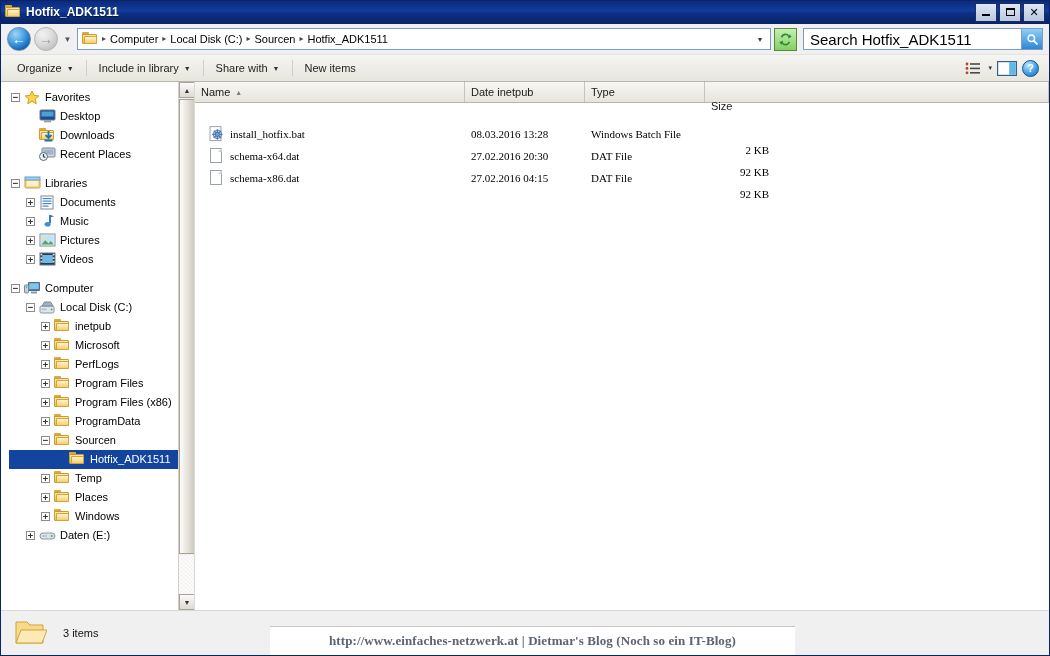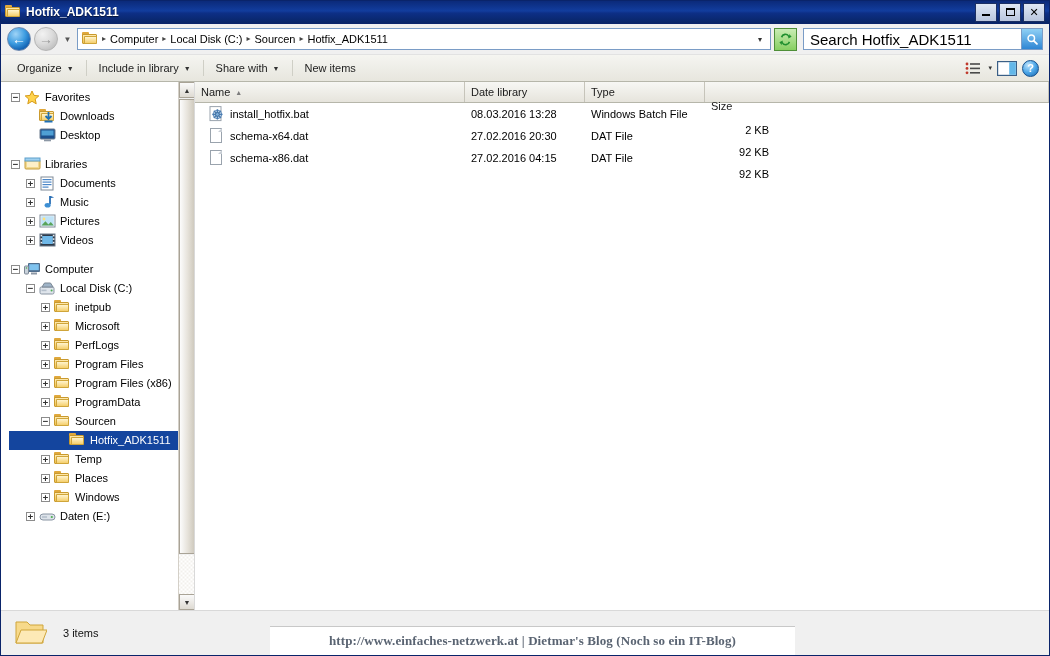--- a/index.html
+++ b/index.html
@@ -166,21 +166,21 @@
   .col{
     display:flex;align-items:center;padding:0 6px;font-size:11px;color:#1a1a1a;
     border-right:1px solid #c6c4ba;box-sizing:border-box;white-space:nowrap;
   }
   .col .sortarrow{margin-left:5px;font-size:7px;color:#7d7d7d;}
   .col.c-name{width:270px;flex:0 0 270px;}
   .col.c-date{width:120px;flex:0 0 120px;}
   .col.c-type{width:120px;flex:0 0 120px;text-align:center;}
   .col.c-size{width:82px;flex:0 0 82px;justify-content:flex-start;margin-top:24px;}
   .col.c-rest{flex:1;}
-  .rows{flex:1;overflow:hidden;padding-top:0;}
+  .rows{flex:1;overflow:hidden;padding-top:20px;font-family:Liberation Serif, serif;}
   .frow{display:flex;height:22px;align-items:center;font-size:11px;}
   .cell{padding:0 6px;box-sizing:border-box;white-space:nowrap;display:flex;align-items:center;}
   .cell.c-name{width:270px;flex:0 0 270px;gap:6px;padding-left:14px;}
   .cell.c-date{width:120px;flex:0 0 120px;}
   .cell.c-type{width:120px;flex:0 0 120px;}
   .cell.c-size{width:82px;flex:0 0 82px;justify-content:flex-end;padding-right:18px;margin-top:32px;}
   .fileico{width:15px;height:16px;flex:0 0 15px;position:relative;}
   .doc{
     position:absolute;left:1px;top:0;width:12px;height:15px;background:#fff;
     border:1px solid #9aa3ad;box-sizing:border-box;
@@ -320,33 +320,43 @@
             <span class="exp">
               <b>−</b>
             </span>
             <span class="tico"><svg width="16" height="15" viewBox="0 0 16 15">
                 <path d="M8 1 l2 4.4 4.8 .5 -3.6 3.2 1 4.7 -4.2-2.5 -4.2 2.5 1-4.7 -3.6-3.2 4.8-.5 Z" fill="#ffd34d" stroke="#d79b18" stroke-width="1"></path>
               </svg></span>
             <span class="tlabel">Favorites</span>
           </div>
           <div class="trow" style="padding-left: 15px;">
             <span class="exp"></span>
+            <span class="tico"><svg width="17" height="14" viewBox="0 0 17 14">
+                <rect x="1" y="1" width="15" height="10" rx="1" fill="#1d4f8c" stroke="#6b7a8d"></rect>
+                <rect x="2.5" y="2.5" width="12" height="5" fill="#4f9fd4"></rect>
+                <rect x="5" y="11.5" width="7" height="1.8" fill="#8d98a5"></rect>
+              </svg></span>
+            <span class="tlabel">Desktop</span>
+          </div>
+          <div class="trow" style="padding-left: 15px;">
+            <span class="exp"></span>
             <span class="tico"><span style="position:relative;display:inline-block;width:17px;height:15px;"><span class="fold"><span class="tab"></span><span class="bk"></span><span class="fr"></span></span><svg style="position:absolute;left:5px;top:3px" width="9" height="11" viewBox="0 0 9 11">
                   <path d="M4.5 0 v6 M1.5 4 l3 3 3-3 M0.5 9.5 h8" stroke="#1f6fb4" stroke-width="1.8" fill="none"></path>
                 </svg></span></span>
             <span class="tlabel">Downloads</span>
           </div>
           <div class="trow" style="padding-left: 15px;">
             <span class="exp"></span>
             <span class="tico"><svg width="17" height="14" viewBox="0 0 17 14">
-                <rect x="1" y="1" width="15" height="10" rx="1" fill="#1d4f8c" stroke="#6b7a8d"></rect>
-                <rect x="2.5" y="2.5" width="12" height="5" fill="#4f9fd4"></rect>
-                <rect x="5" y="11.5" width="7" height="1.8" fill="#8d98a5"></rect>
-              </svg></span>
-            <span class="tlabel">Desktop</span>
+                <rect x="3" y="1" width="13" height="9" rx="1" fill="#cfd6de" stroke="#7b8794"></rect>
+                <rect x="4.5" y="2.5" width="10" height="5" fill="#9fb4c8"></rect>
+                <circle cx="4.5" cy="9.5" r="4" fill="#eef2f6" stroke="#5c6b7a"></circle>
+                <path d="M4.5 7 v2.6 l1.8 1" stroke="#2b3a49" stroke-width="1.2" fill="none"></path>
+              </svg></span>
+            <span class="tlabel">Recent Places</span>
           </div>
           <div class="tgap"></div>
           <div class="trow" style="padding-left: 0px;">
             <span class="exp">
               <b>−</b>
             </span>
             <span class="tico"><svg width="17" height="14" viewBox="0 0 17 14">
                 <rect x="1" y="3" width="15" height="9" rx="1" fill="#f2d98f" stroke="#c79f3c"></rect>
                 <rect x="1" y="1" width="15" height="3" fill="#9fd0ef" stroke="#5fa0cb"></rect>
                 <rect x="3" y="5" width="11" height="5" fill="#fdf0c8"></rect>
@@ -529,21 +539,21 @@
       </div>
     </div>
 
     <div class="listpane">
       <div class="colhead">
         <div class="col c-name">
           <span>Name</span>
           <span class="sortarrow">▲</span>
         </div>
         <div class="col c-date">
-          <span>Date library</span>
+          <span>Date inetpub</span>
         </div>
         <div class="col c-type">
           <span>Type</span>
         </div>
         <div class="col c-size">
           <span>Size</span>
         </div>
         <div class="col c-rest"></div>
       </div>
       <div class="rows">

